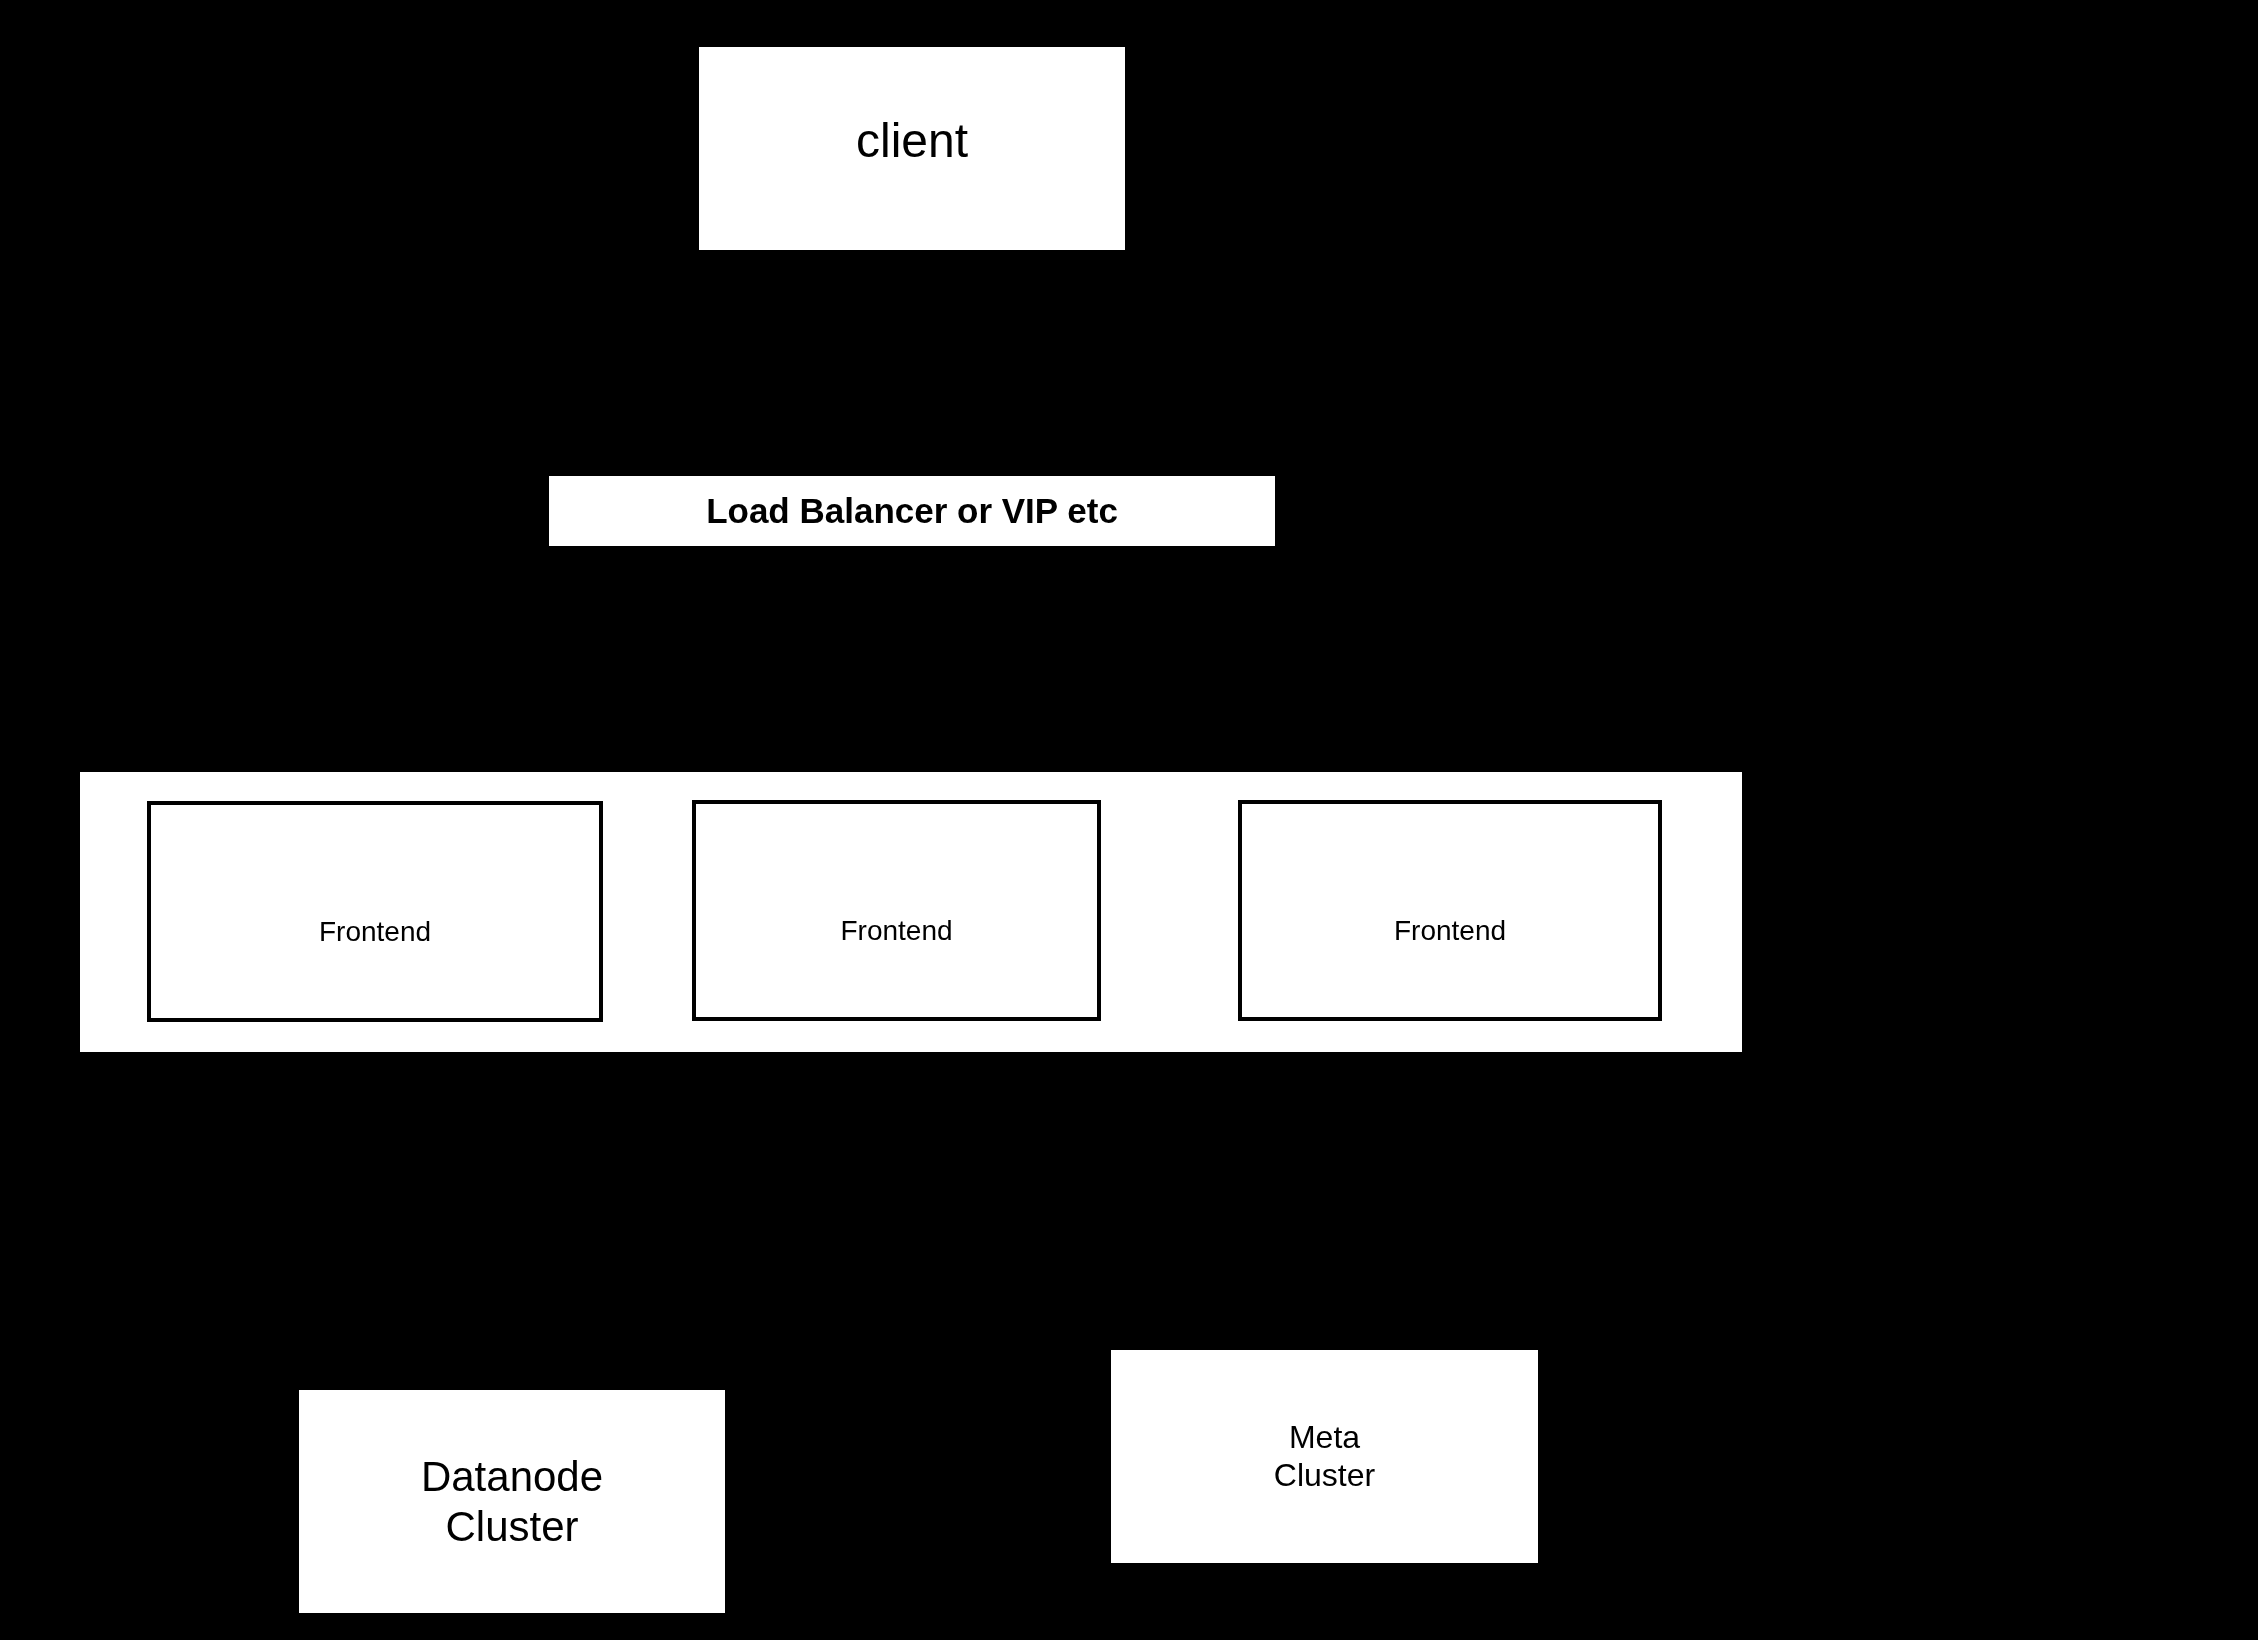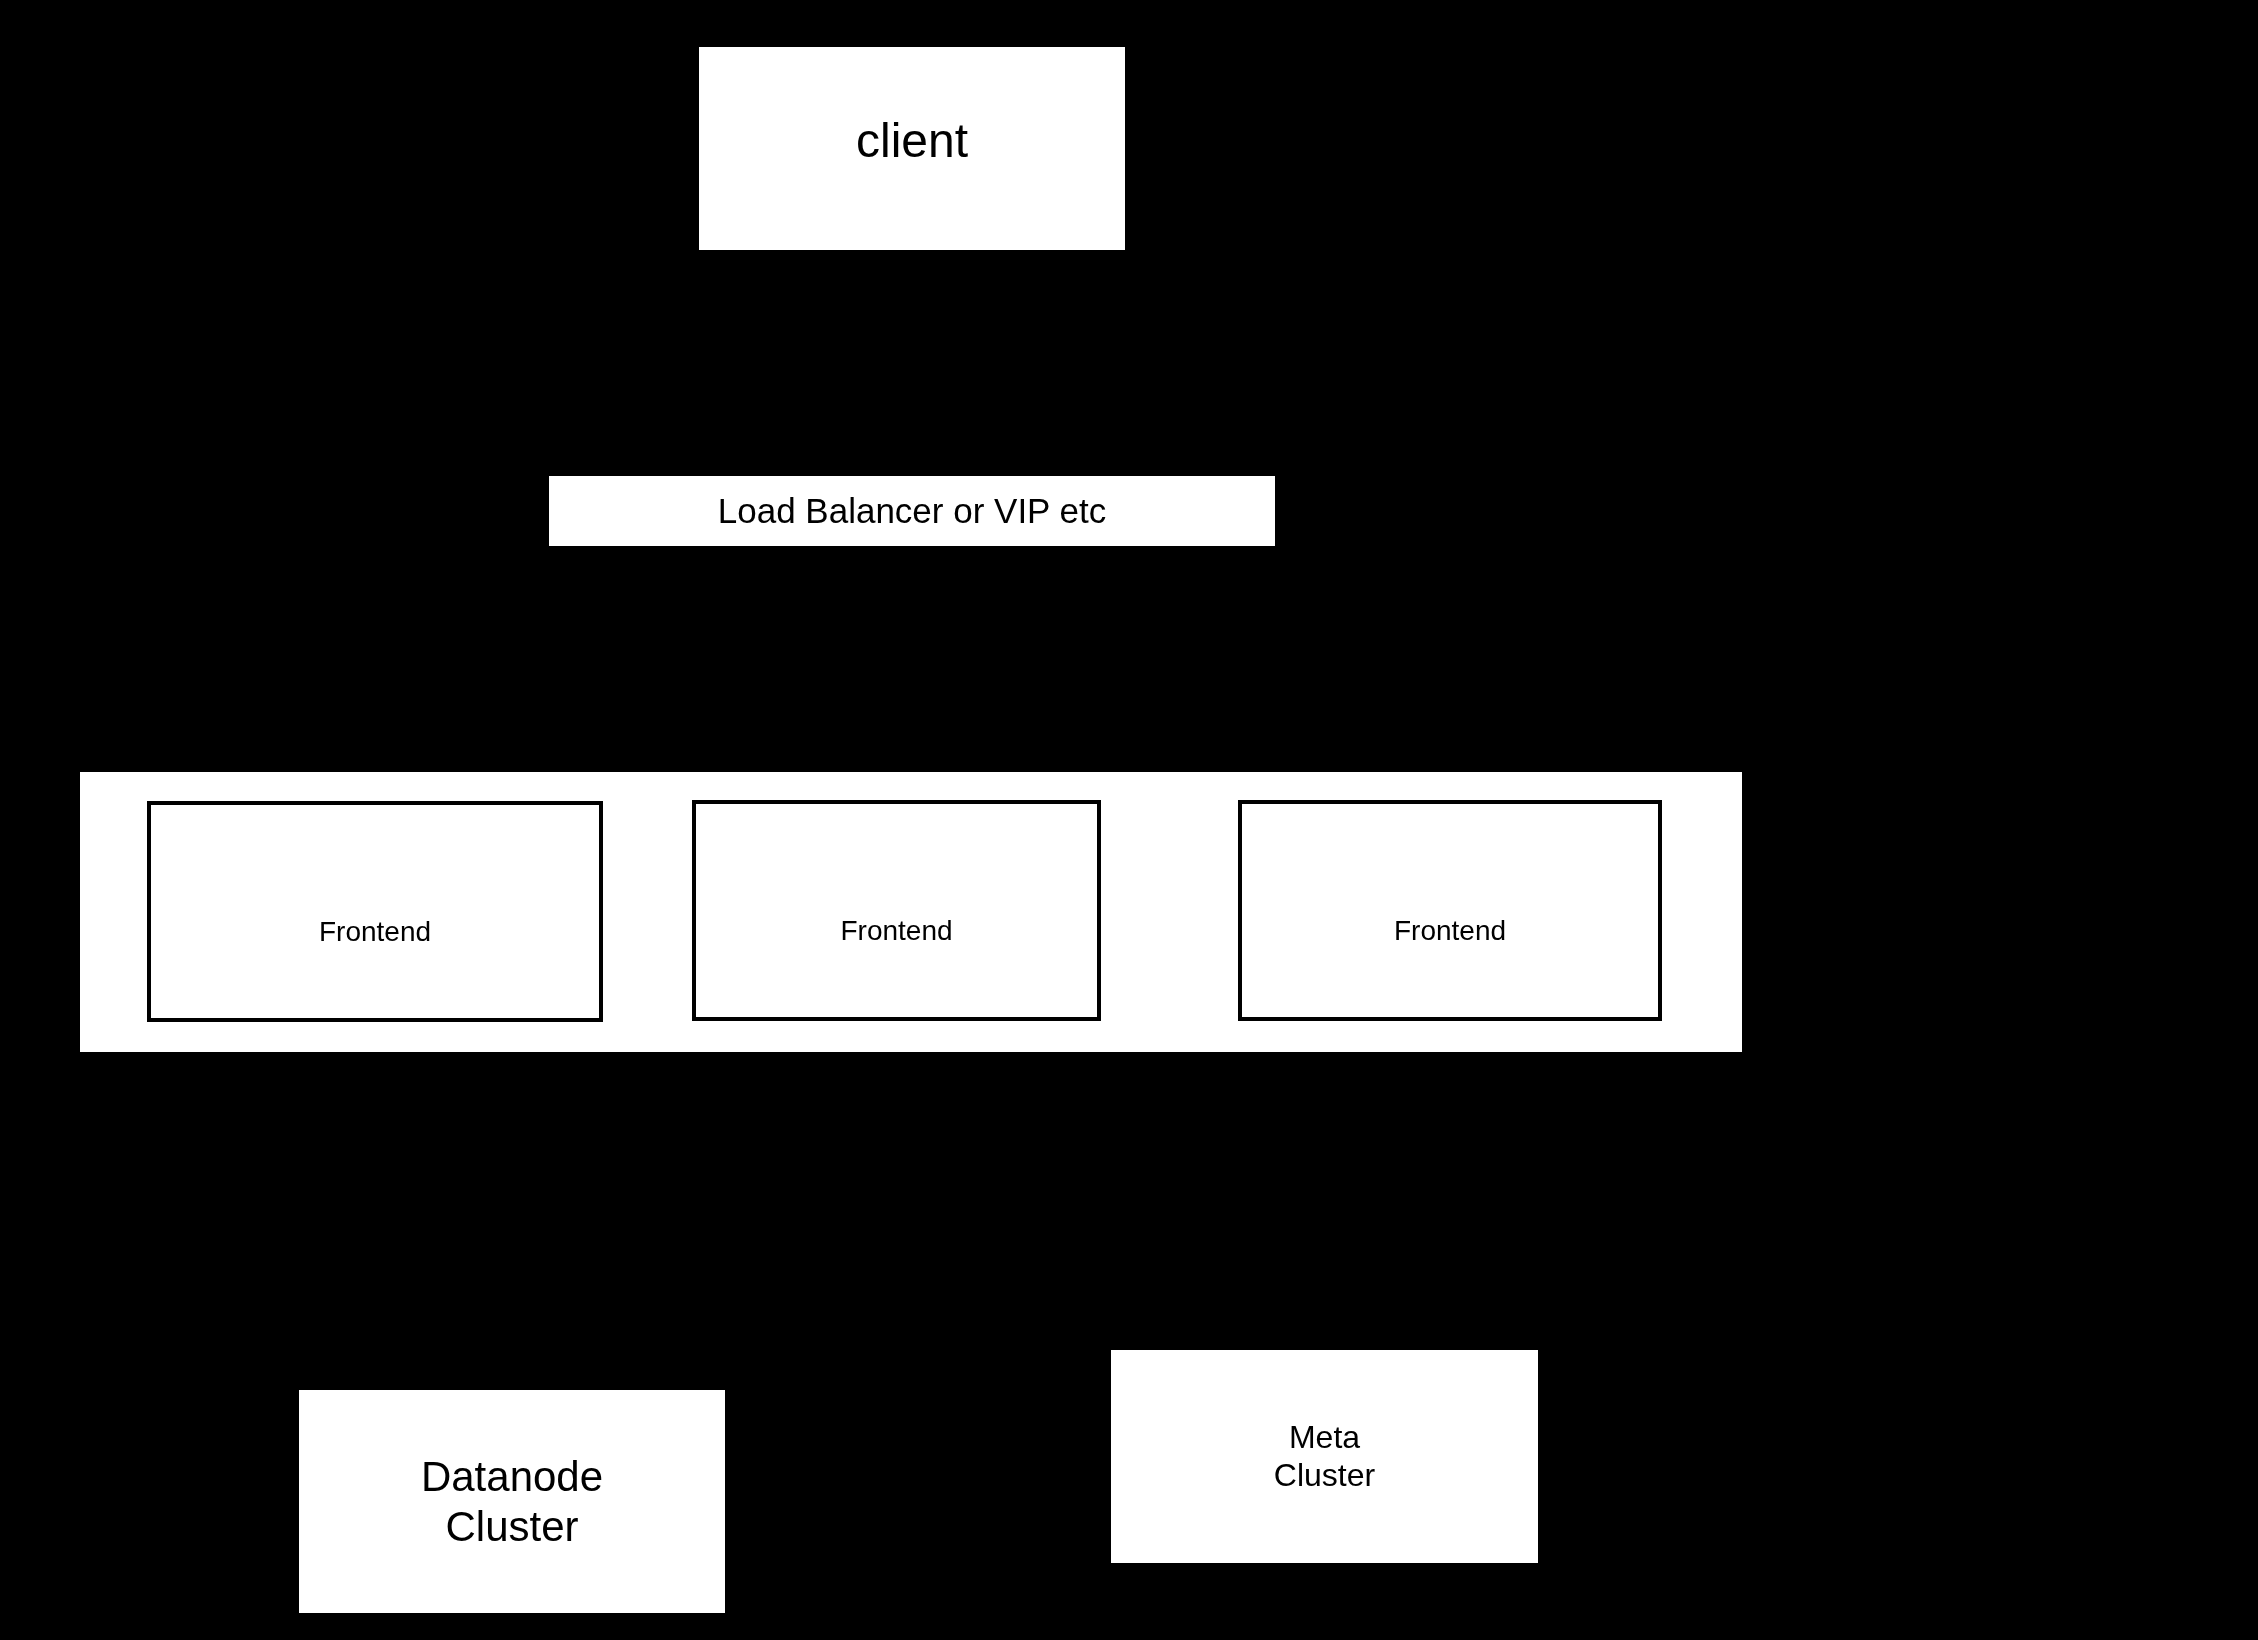--- a/index.html
+++ b/index.html
@@ -36,20 +36,21 @@
   }
 
   
   .node--solid {
     border: 4.5px solid #000000;
   }
 
   
   .node--plain {
     border: 0;
+    font-weight: bold;
   }
 
   
   .node--dashed {
     border: 6.4px dashed #000000;
     background-clip: padding-box;
     text-align: center;
   }
 
   

